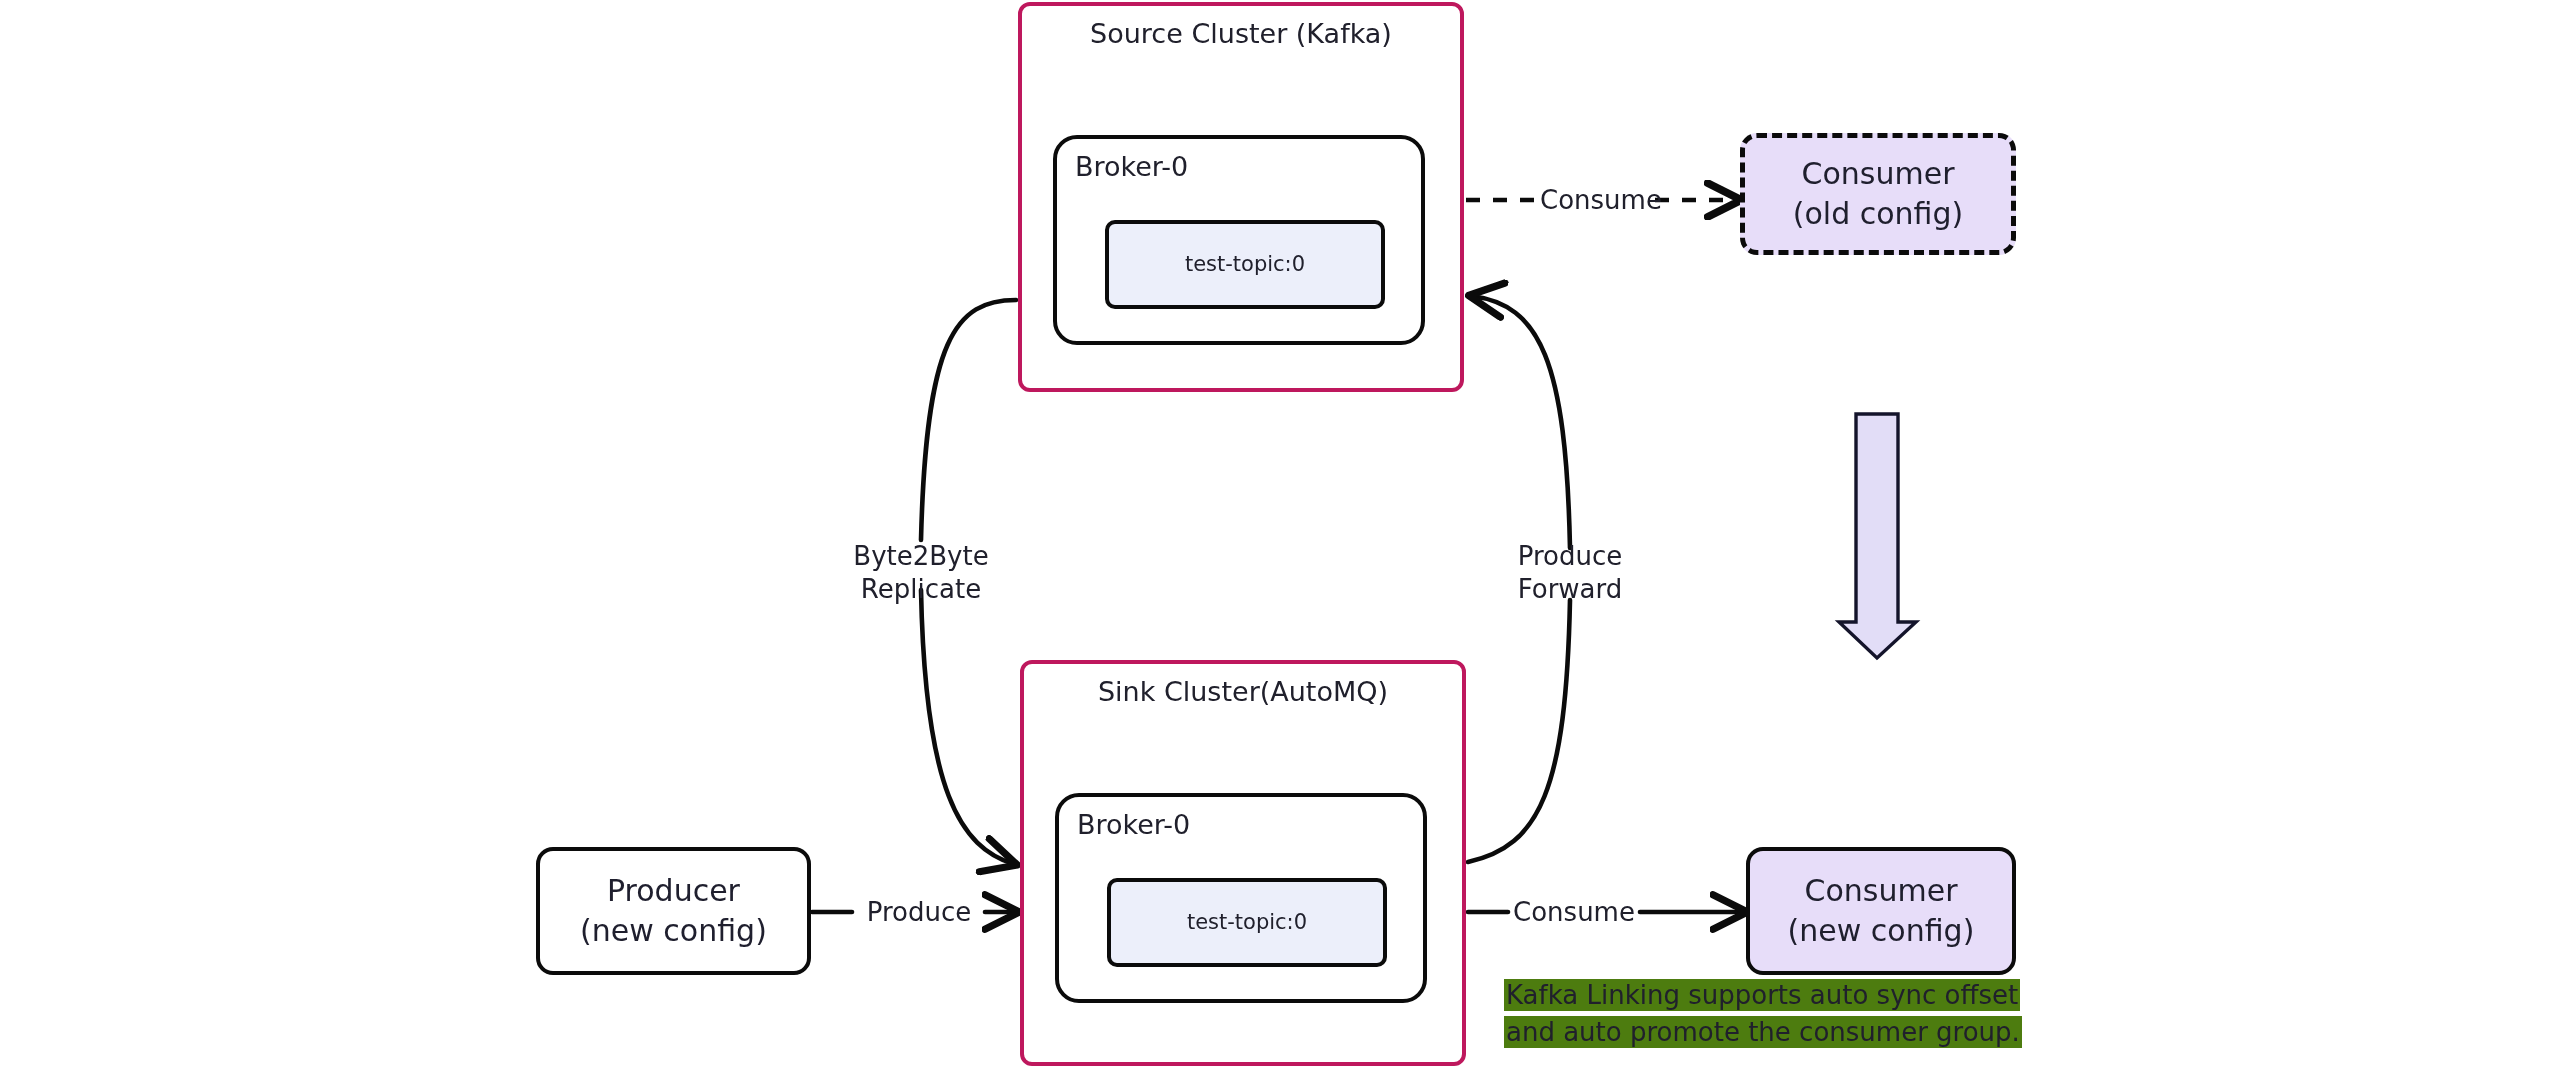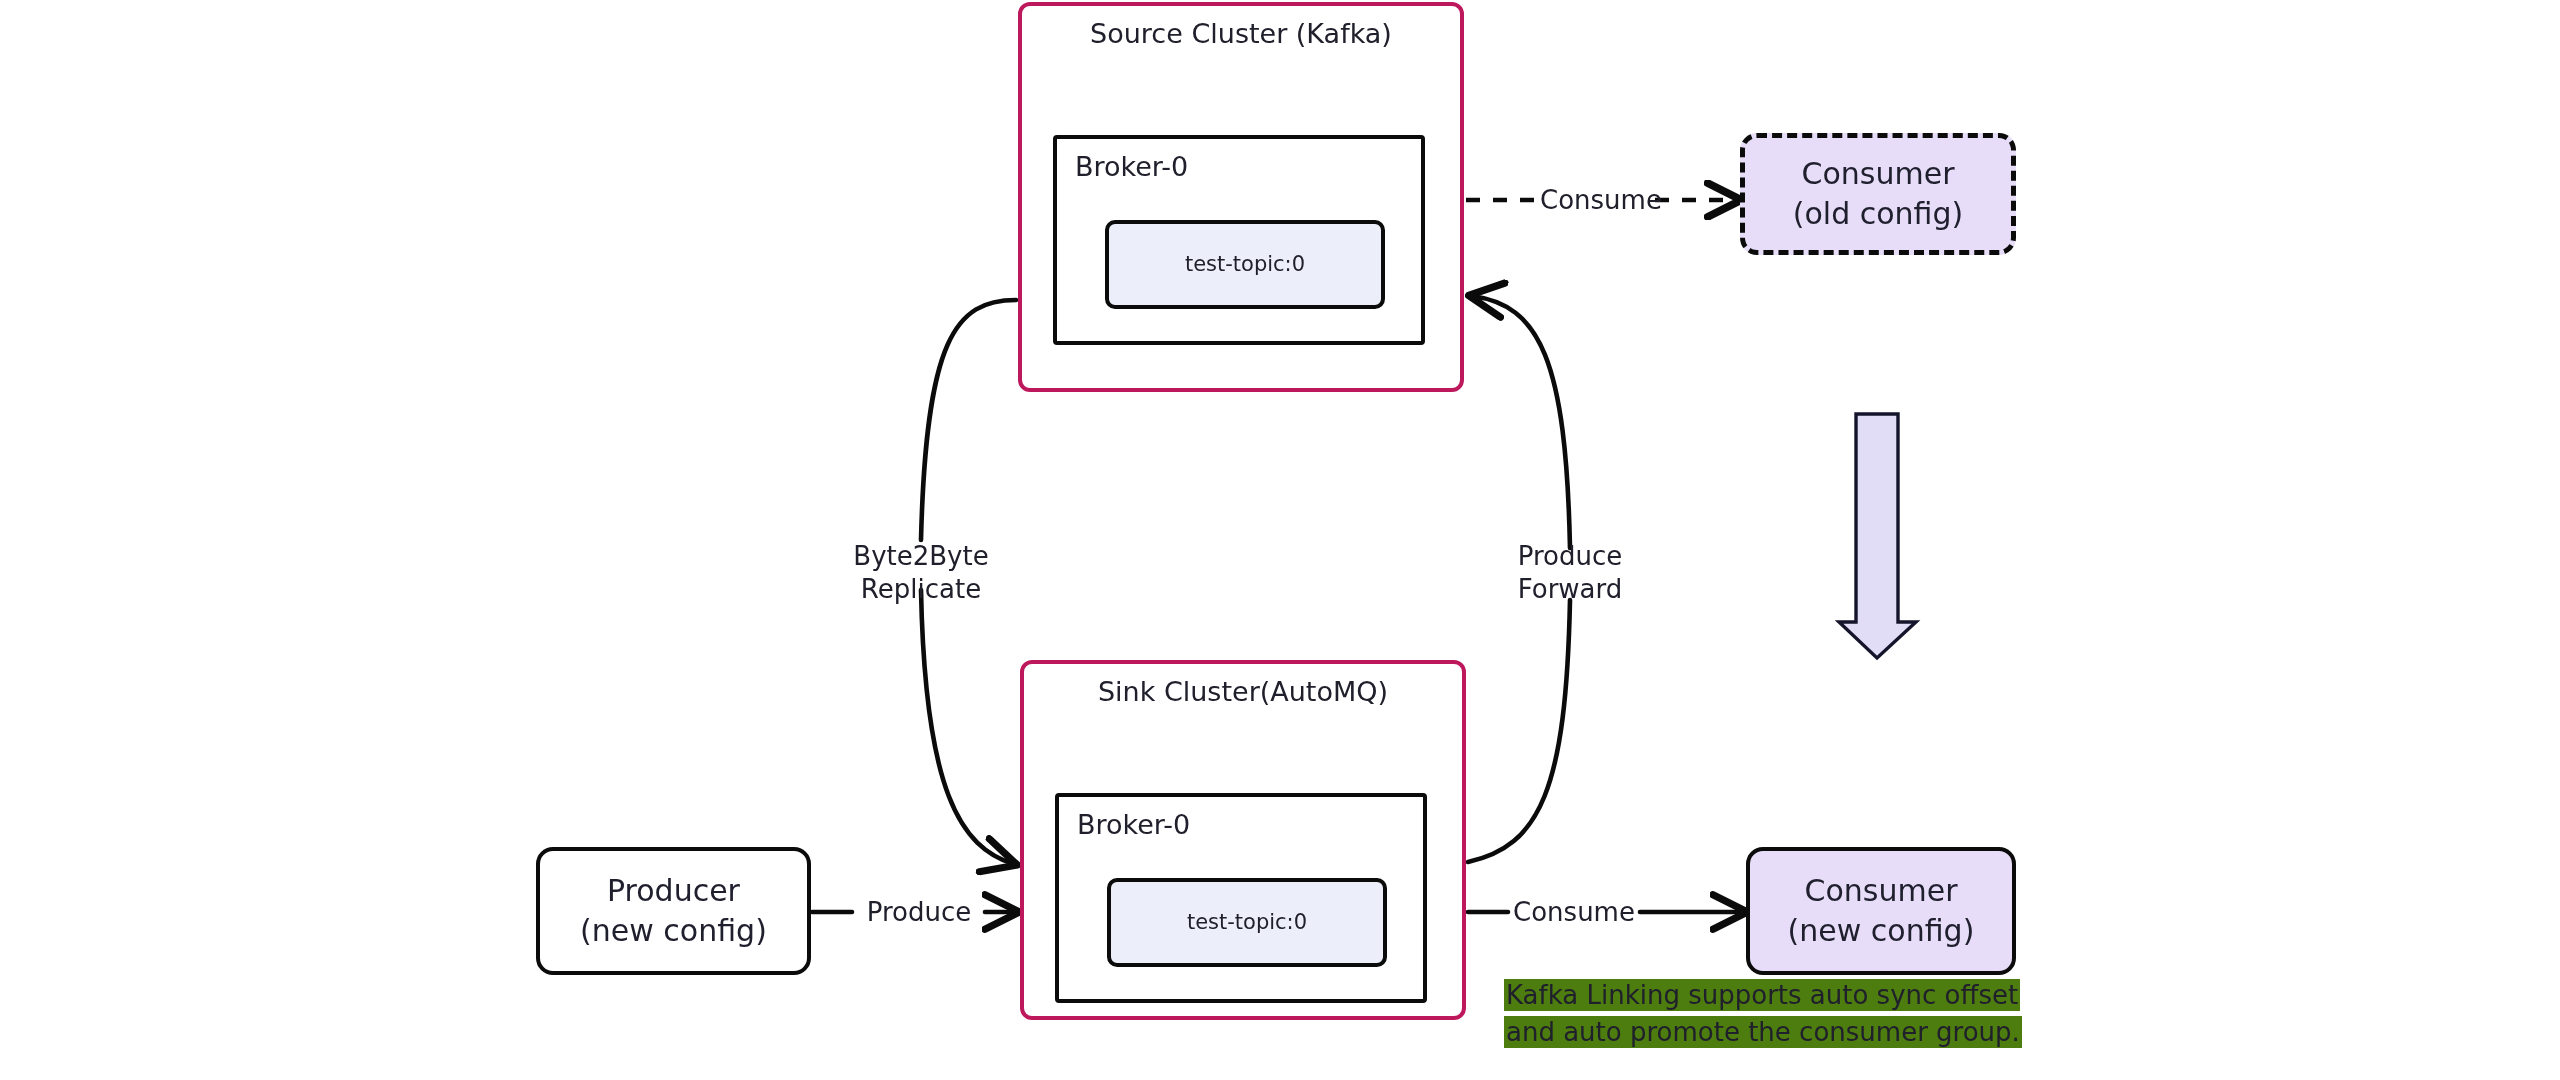--- a/index.html
+++ b/index.html
@@ -50,21 +50,21 @@
     right: 0;
     text-align: center;
     font-size: 27px;
     color: #20202c;
   }
   
   .broker-box {
     position: absolute;
     box-sizing: border-box;
     border: 4px solid #0b0b0b;
-    border-radius: 4px;
+    border-radius: 24px;
     background: #ffffff;
   }
   .broker-title {
     position: absolute;
     font-size: 27px;
     color: #20202c;
   }
   
   .topic-box {
     position: absolute;
@@ -166,21 +166,21 @@
 
   <div class="node cluster-box" style="left:1018px; top:2px; width:446px; height:390px;">
     <div class="cluster-title" style="top:10px;">Source Cluster (Kafka)</div>
 
     <div class="broker-box" style="left:31px; top:129px; width:372px; height:210px;">
       <div class="broker-title" style="left:18px; top:10px;">Broker-0</div>
       <div class="topic-box" style="left:48px; top:81px; width:280px; height:89px;">test-topic:0</div>
     </div>
   </div>
 
-  <div class="node cluster-box" style="left:1020px; top:660px; width:446px; height:360px;">
+  <div class="node cluster-box" style="left:1020px; top:660px; width:446px; height:406px;">
     <div class="cluster-title" style="top:10px;">Sink Cluster(AutoMQ)</div>
 
     <div class="broker-box" style="left:31px; top:129px; width:372px; height:210px;">
       <div class="broker-title" style="left:18px; top:10px;">Broker-0</div>
       <div class="topic-box" style="left:48px; top:81px; width:280px; height:89px;">test-topic:0</div>
     </div>
   </div>
 
   <div class="node endpoint endpoint-dashed" style="left:1740px; top:133px; width:276px; height:122px;">Consumer
 (old config)</div>

